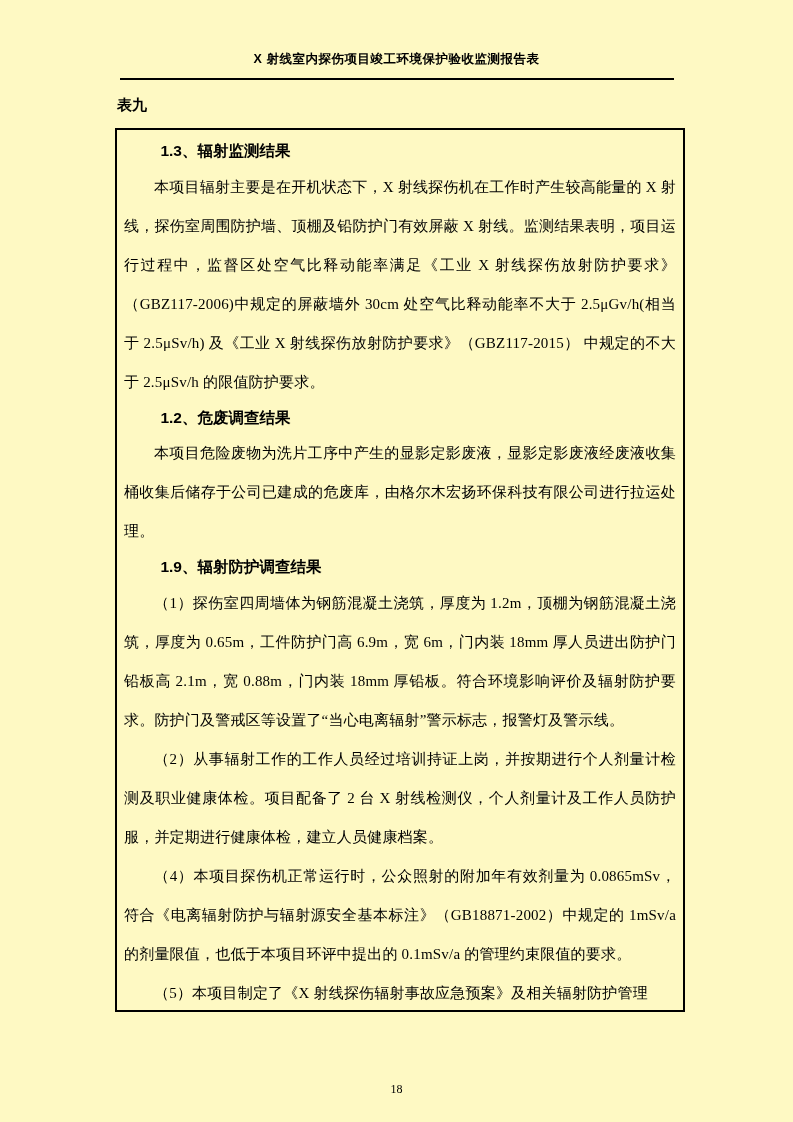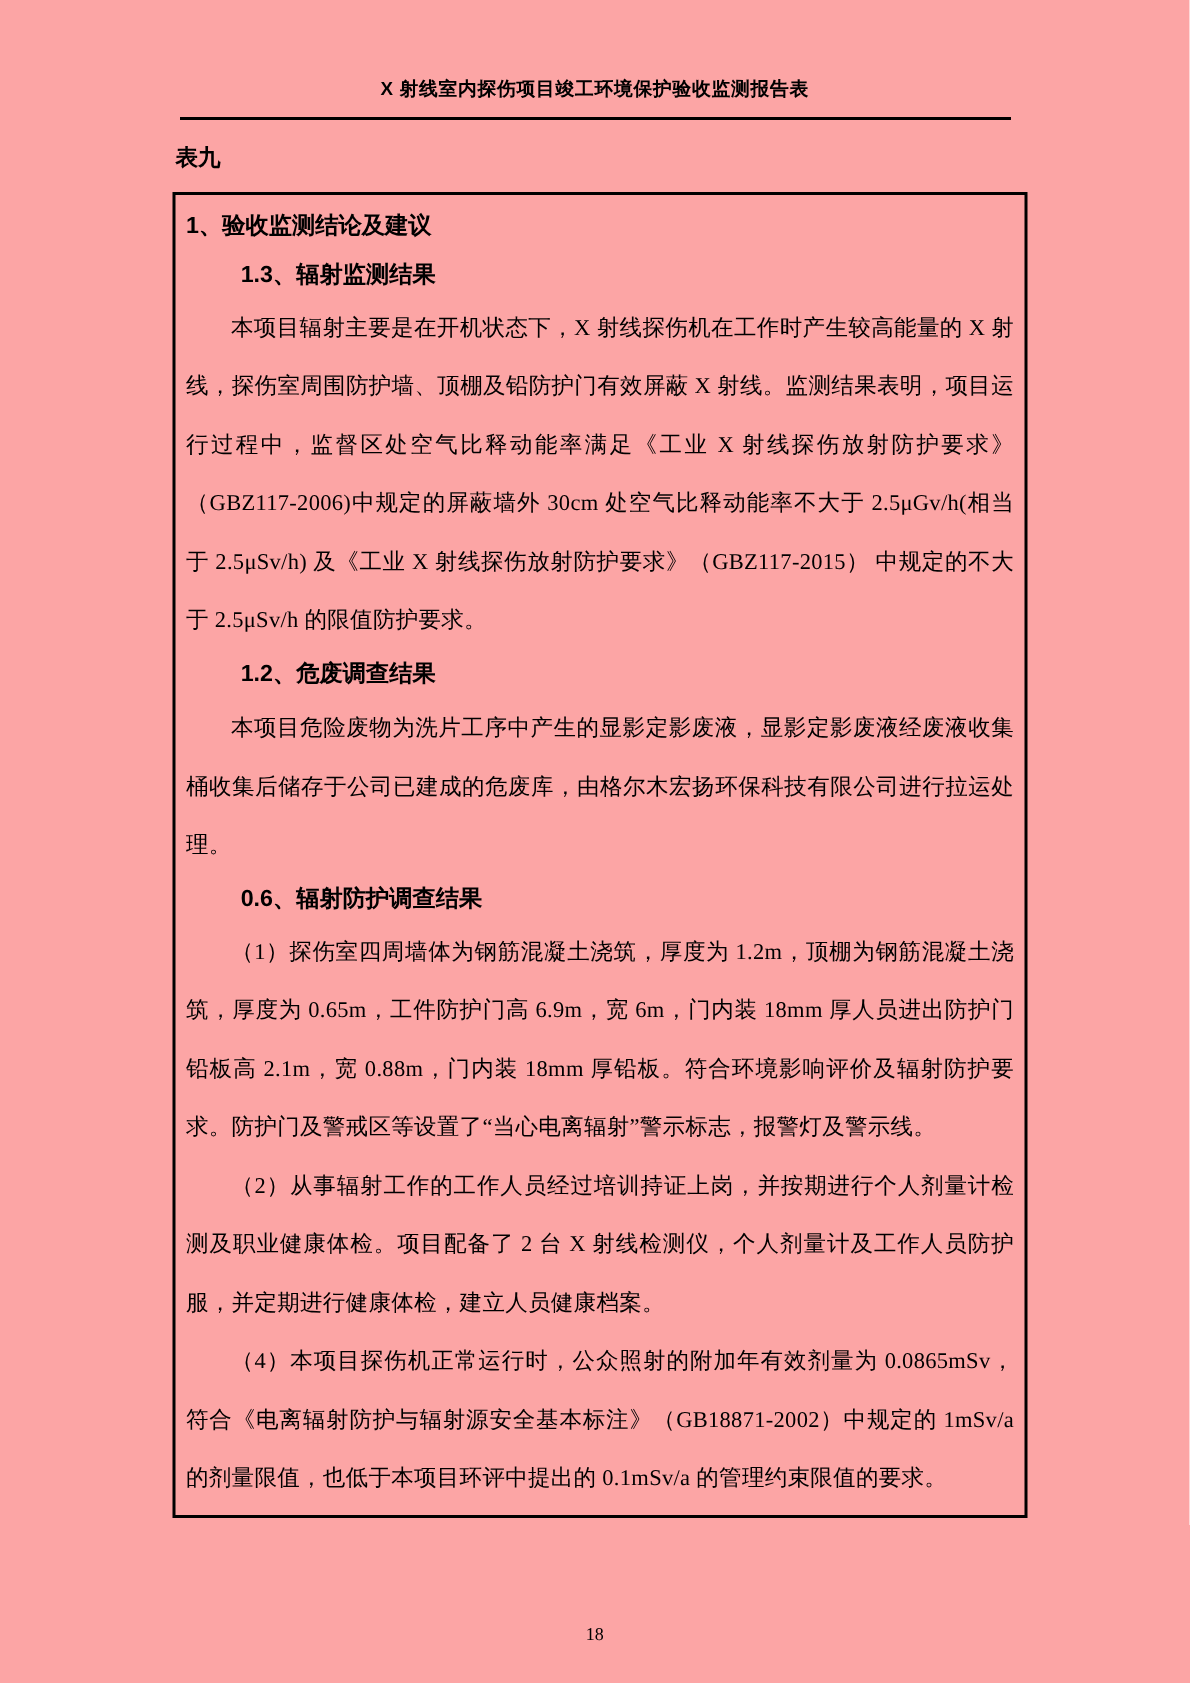--- a/index.html
+++ b/index.html
@@ -4,21 +4,21 @@
 <style>
   html, body {
     margin: 0;
     padding: 0;
     background: #ffffff;
   }
   .page {
     position: relative;
     width: 793px;
     height: 1122px;
-    background: #fca5a5;
+    background: #fef9c3;
     color: #000000;
     font-family: "Liberation Serif", "DejaVu Serif", serif;
     overflow: hidden;
   }
   .doc-header {
     position: absolute;
     top: 51px;
     left: 0;
     right: 0;
     text-align: center;
@@ -91,30 +91,30 @@
 <div class="page">
 
   <div class="doc-header">X 射线室内探伤项目竣工环境保护验收监测报告表</div>
 
   <div class="header-rule"></div>
 
   <div class="table-label">表九</div>
 
   <div class="report-table">
 
-    <div class="h1">1、验收监测结论及建议</div>
 
     <div class="h2">1.3、辐射监测结果</div>
     <p class="para">本项目辐射主要是在开机状态下，X 射线探伤机在工作时产生较高能量的 X 射线，探伤室周围防护墙、顶棚及铅防护门有效屏蔽 X 射线。监测结果表明，项目运行过程中，监督区处空气比释动能率满足《工业 X 射线探伤放射防护要求》（GBZ117-2006)中规定的屏蔽墙外 30cm 处空气比释动能率不大于 2.5μGv/h(相当于 2.5μSv/h) 及《工业 X 射线探伤放射防护要求》（GBZ117-2015） 中规定的不大于 2.5μSv/h 的限值防护要求。</p>
 
     <div class="h2">1.2、危废调查结果</div>
     <p class="para">本项目危险废物为洗片工序中产生的显影定影废液，显影定影废液经废液收集桶收集后储存于公司已建成的危废库，由格尔木宏扬环保科技有限公司进行拉运处理。</p>
 
-    <div class="h2">0.6、辐射防护调查结果</div>
+    <div class="h2">1.9、辐射防护调查结果</div>
     <p class="para">（1）探伤室四周墙体为钢筋混凝土浇筑，厚度为 1.2m，顶棚为钢筋混凝土浇筑，厚度为 0.65m，工件防护门高 6.9m，宽 6m，门内装 18mm 厚人员进出防护门铅板高 2.1m，宽 0.88m，门内装 18mm 厚铅板。符合环境影响评价及辐射防护要求。防护门及警戒区等设置了“当心电离辐射”警示标志，报警灯及警示线。</p>
     <p class="para">（2）从事辐射工作的工作人员经过培训持证上岗，并按期进行个人剂量计检测及职业健康体检。项目配备了 2 台 X 射线检测仪，个人剂量计及工作人员防护服，并定期进行健康体检，建立人员健康档案。</p>
     <p class="para">（4）本项目探伤机正常运行时，公众照射的附加年有效剂量为 0.0865mSv，符合《电离辐射防护与辐射源安全基本标注》（GB18871-2002）中规定的 1mSv/a 的剂量限值，也低于本项目环评中提出的 0.1mSv/a 的管理约束限值的要求。</p>
+    <p class="para">（5）本项目制定了《X 射线探伤辐射事故应急预案》及相关辐射防护管理</p>
 
   </div>
 
   <div class="page-number">18</div>
 
 </div>
 
 </body></html>

